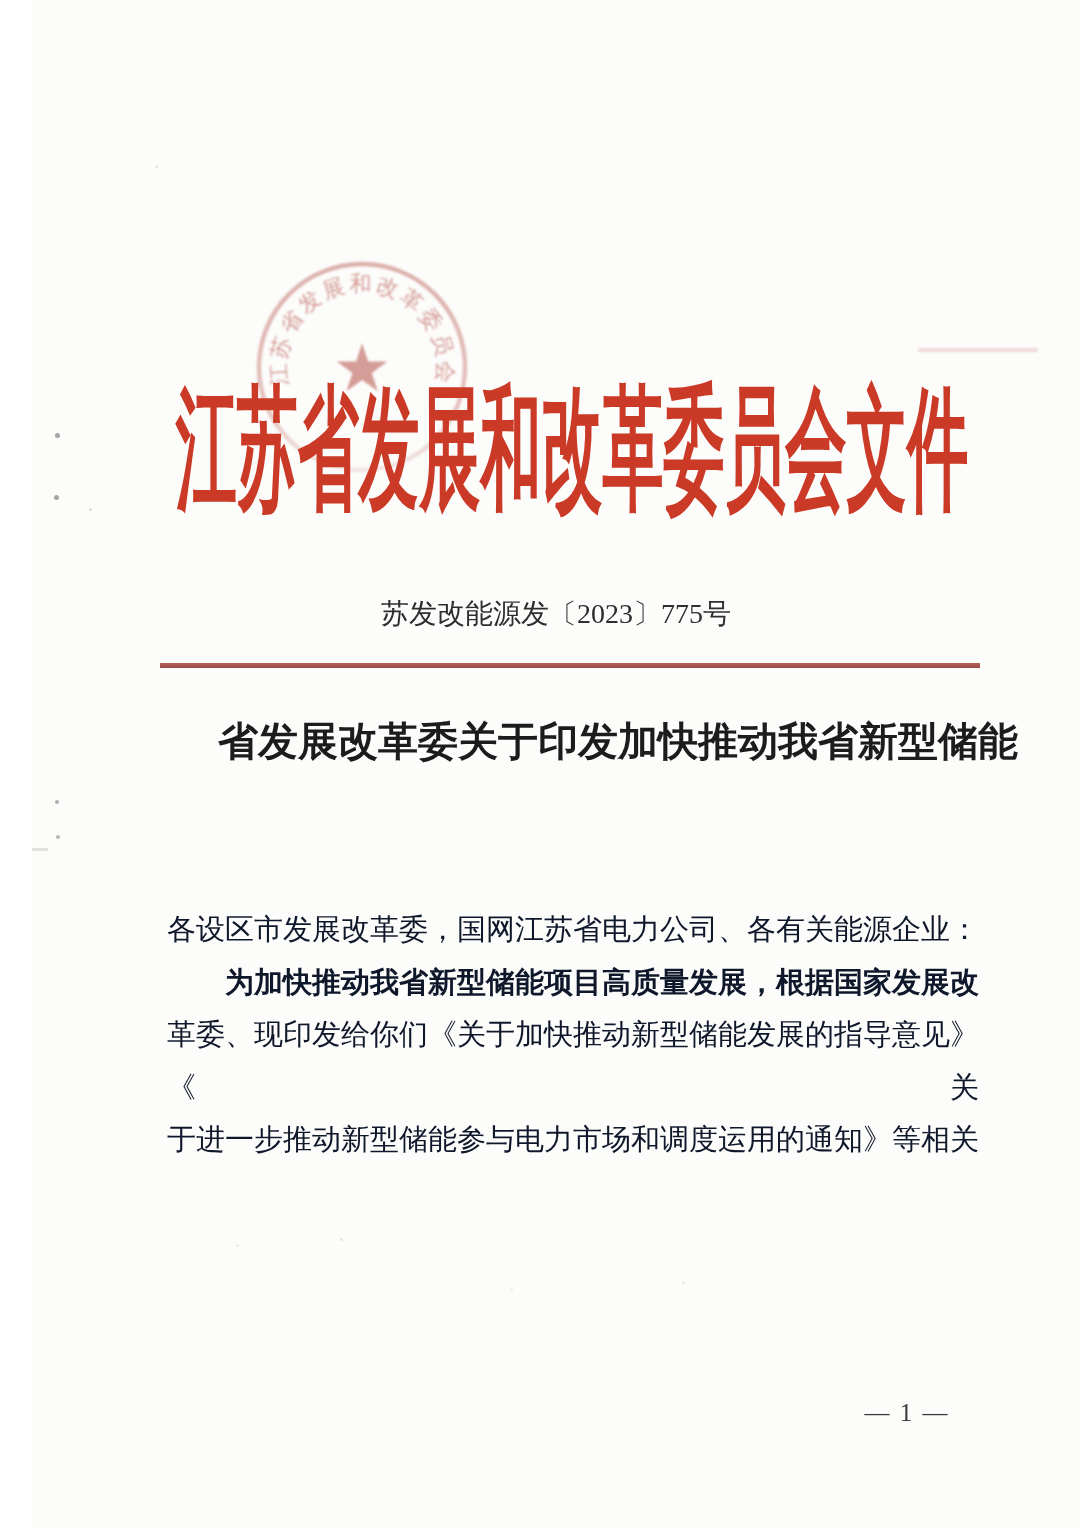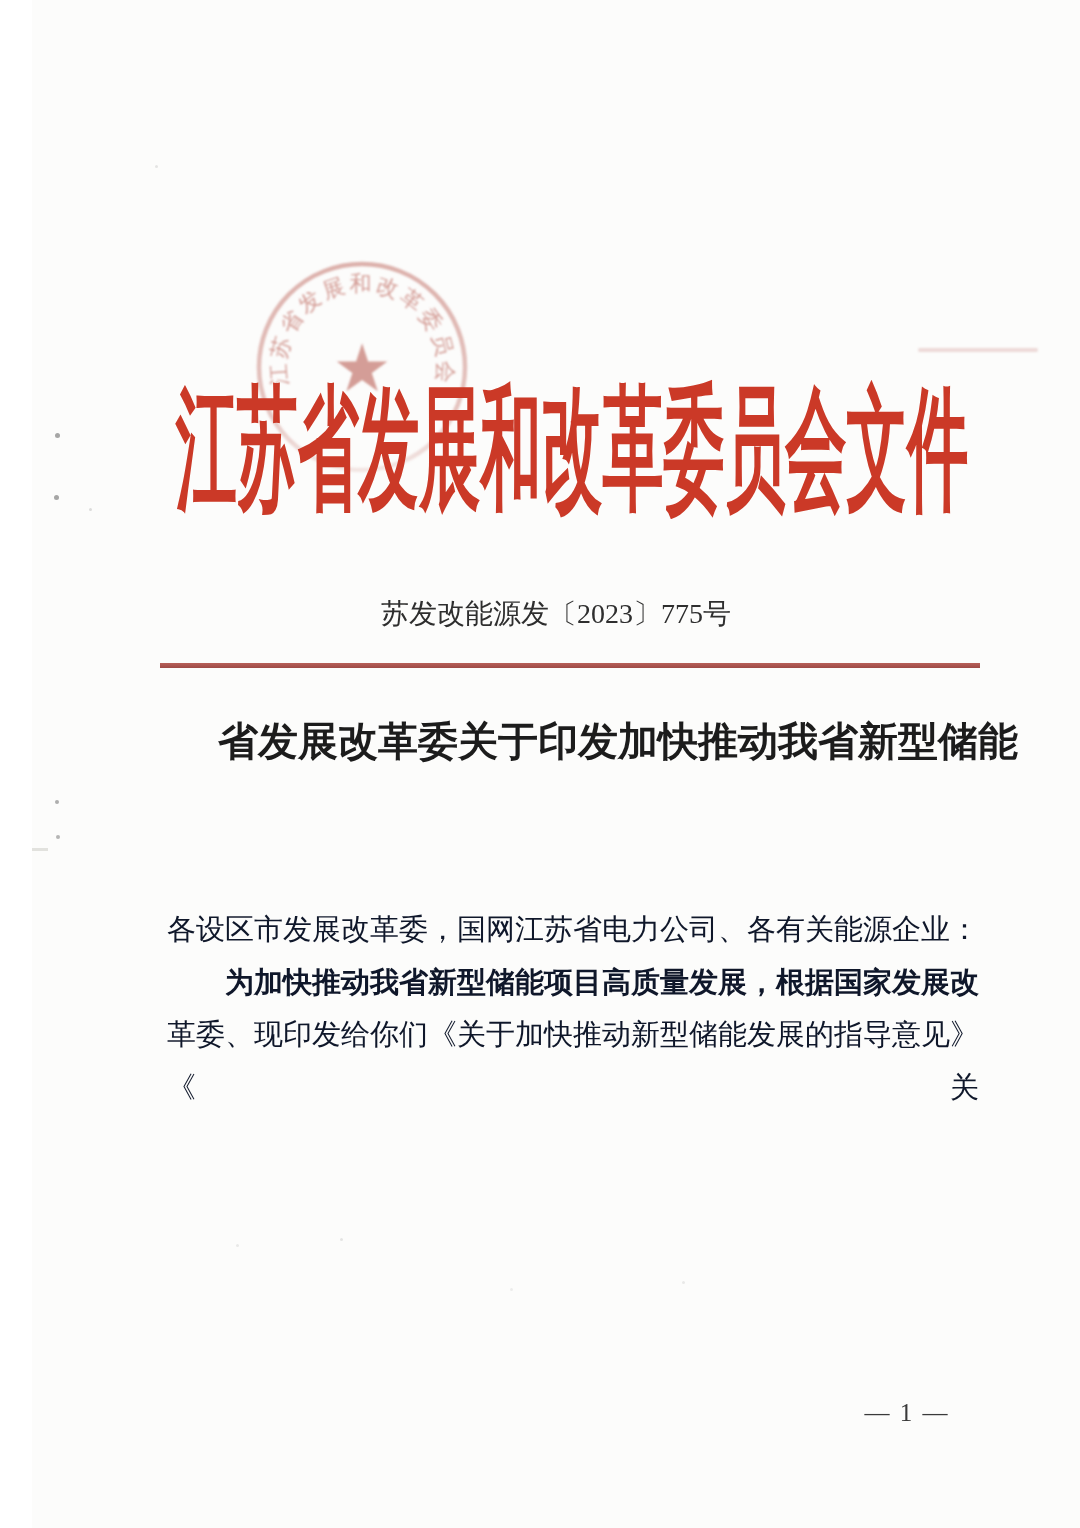--- a/index.html
+++ b/index.html
@@ -119,17 +119,18 @@
   <div class="red-rule"></div>
 
   <div class="doc-title">
     <div>省发展改革委关于印发加快推动我省新型储能</div>
   </div>
 
   <div class="body-text">
     <div class="line fill">各设区市发展改革委，国网江苏省电力公司、各有关能源企业：</div>
     <div class="line fill indent">为加快推动我省新型储能项目高质量发展，根据国家发展改</div>
     <div class="line fill">革委、现印发给你们《关于加快推动新型储能发展的指导意见》《关</div>
+    <div class="line fill">于进一步推动新型储能参与电力市场和调度运用的通知》等相关</div>
   </div>
 
   <div class="page-number">— 1 —</div>
 
 </div>
 
 </body></html>

